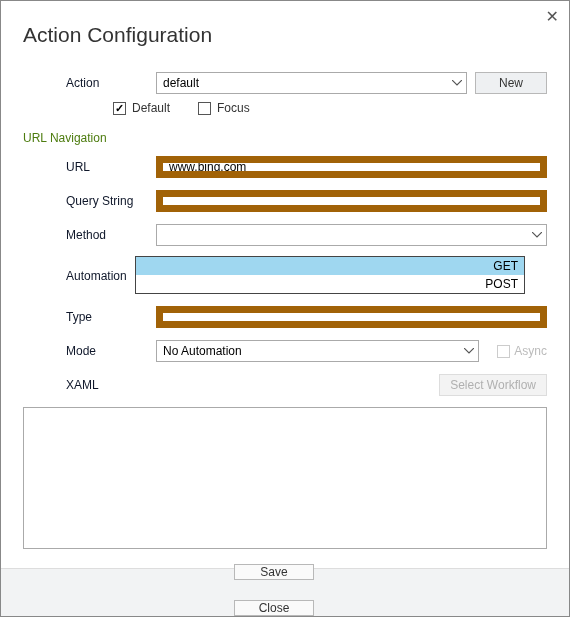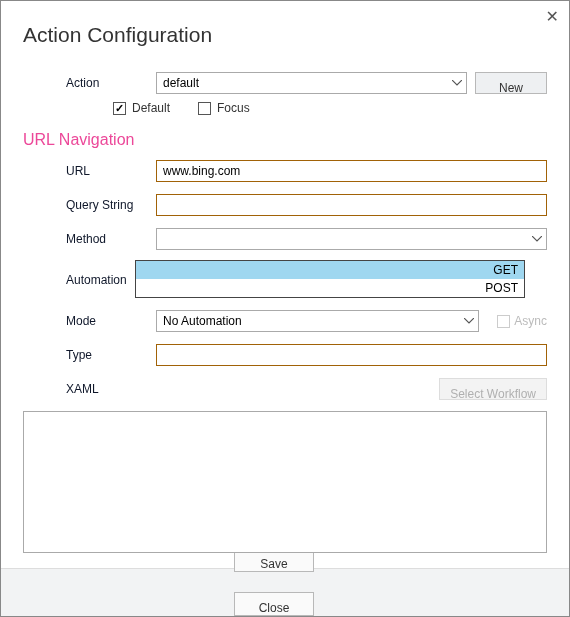--- a/index.html
+++ b/index.html
@@ -77,34 +77,34 @@
       top: 50%;
       transform: translateY(-50%);
       pointer-events: none;
     }
     .chevron svg {
       display: block;
     }
     input.text-input {
       flex: 1;
       height: 22px;
-      border: 1px solid #a16207;
+      border: 7px solid #a16207;
       padding: 0 6px;
       font-size: 12px;
       outline: none;
     }
     .btn {
       height: 22px;
       min-width: 72px;
       border: 1px solid #b8b8b8;
       background: #eef0f2;
       font-size: 12px;
       color: #333;
       cursor: pointer;
-      padding: 8px 10px;
+      padding: 0 10px;
     }
     .btn.disabled {
       color: #b0b0b0;
       background: #f3f3f3;
       border-color: #ddd;
       cursor: default;
     }
     .cb-row {
       display: flex;
       align-items: center;
@@ -130,22 +130,22 @@
       background: #fff;
       font-size: 11px;
       line-height: 1;
     }
     .cb-box.checked::after {
       content: "✓";
       color: #000;
       font-weight: bold;
     }
     .section-label {
-      font-size: 16px;
-      color: #ec4899;
+      font-size: 12px;
+      color: #4d7c0f;
       margin-bottom: 10px;
     }
     .dropdown-panel {
       position: absolute;
       left: 112px;
       right: 22px;
       border: 1px solid #444;
       background: #fff;
       z-index: 10;
     }
@@ -271,20 +271,27 @@
     <div style="position:relative;">
       <div class="dropdown-panel" style="top:-1px;">
         <div class="dropdown-option highlight">GET</div>
         <div class="dropdown-option">POST</div>
       </div>
     </div>
 
     <div class="row">
       <div class="label">Automation</div>
       <div class="field-area spacer-under-dropdown"></div>
+    </div>
+
+    <div class="row">
+      <div class="label">Type</div>
+      <div class="field-area">
+        <input class="text-input" value="" style="">
+      </div>
     </div>
 
     <div class="row mode-row">
       <div class="label">Mode</div>
       <div class="field-area">
         <div class="select-wrap" style="flex:1;">
           <span>No Automation</span>
           <span class="chevron">
             <svg width="10" height="6">
                 <path d="M0 0 L5 5 L10 0" fill="none" stroke="#555" stroke-width="1.2"></path>
@@ -292,27 +299,20 @@
           </span>
         </div>
         <div class="async-group">
           <span class="async-box"></span>
           <span>Async</span>
         </div>
       </div>
     </div>
 
     <div class="row">
-      <div class="label">Type</div>
-      <div class="field-area">
-        <input class="text-input" value="" style="">
-      </div>
-    </div>
-
-    <div class="row">
       <div class="label">XAML</div>
       <div class="field-area" style="justify-content:flex-end;">
         <button class="btn disabled">Select Workflow</button>
       </div>
     </div>
 
     <div class="xaml-area"></div>
 
   </div>
 

